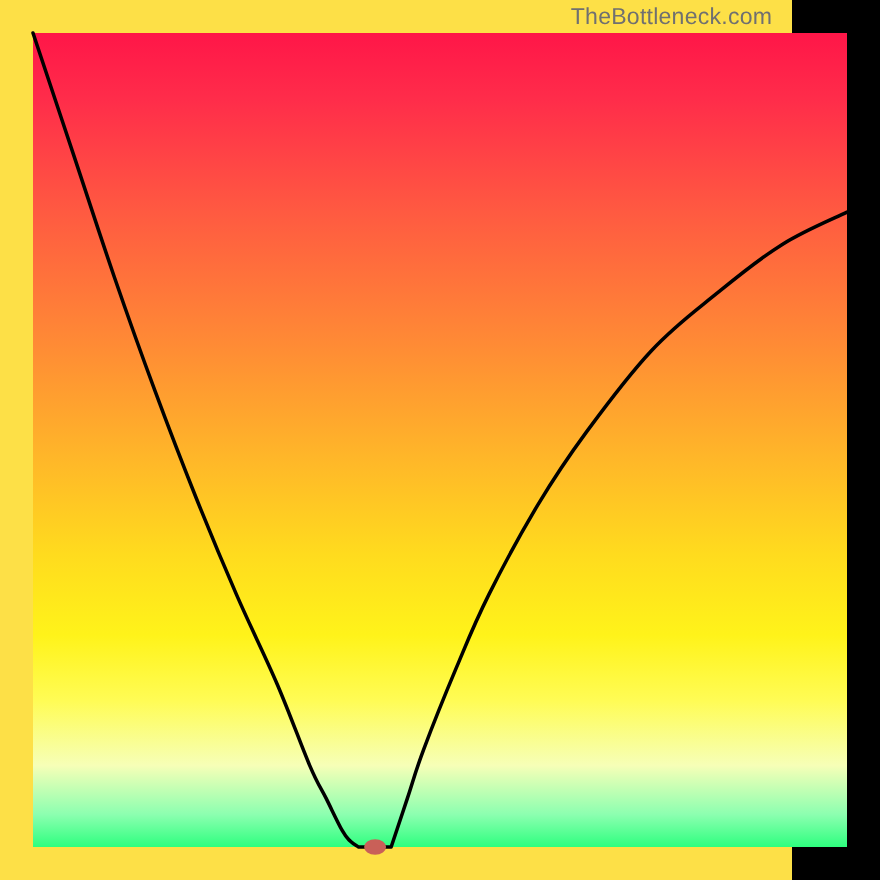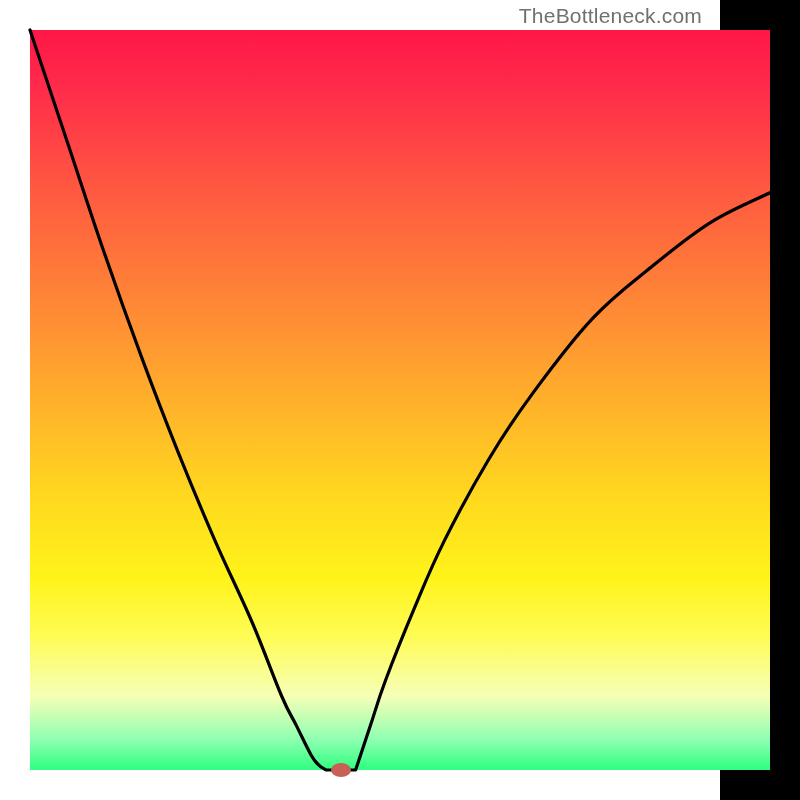--- a/index.html
+++ b/index.html
@@ -10,21 +10,21 @@
     background: #000;
     overflow: hidden;
     font-family: Arial, Helvetica, sans-serif;
   }
   .frame {
     position: absolute;
     top: 0;
     left: 0;
     width: 720px;
     height: 800px;
-    background: #ffffff;
+    background: #fde047;
   }
   .plot-area {
     position: absolute;
     top: 30px;
     left: 30px;
     width: 740px;
     height: 740px;
     background: linear-gradient(to bottom,
       #ff1648 0%,
       #ff2c4a 8%,

